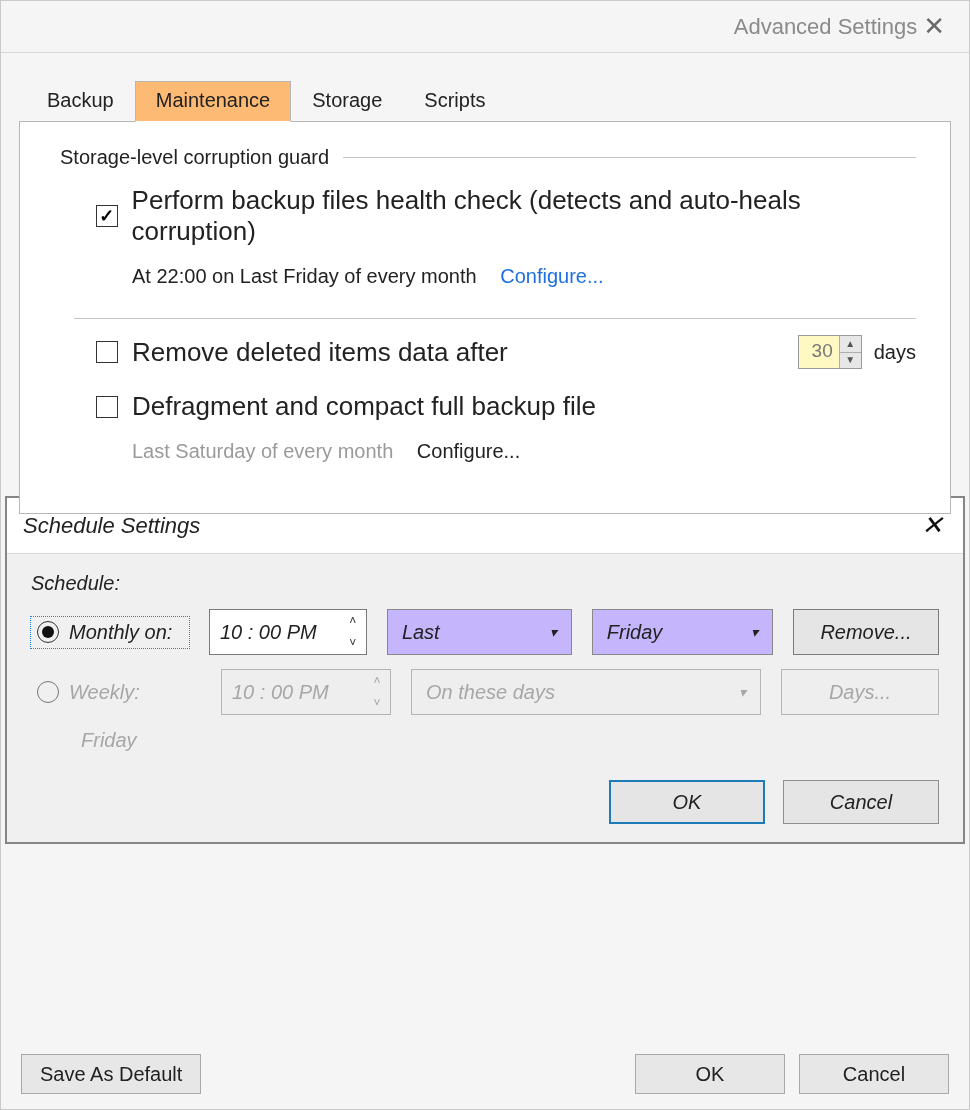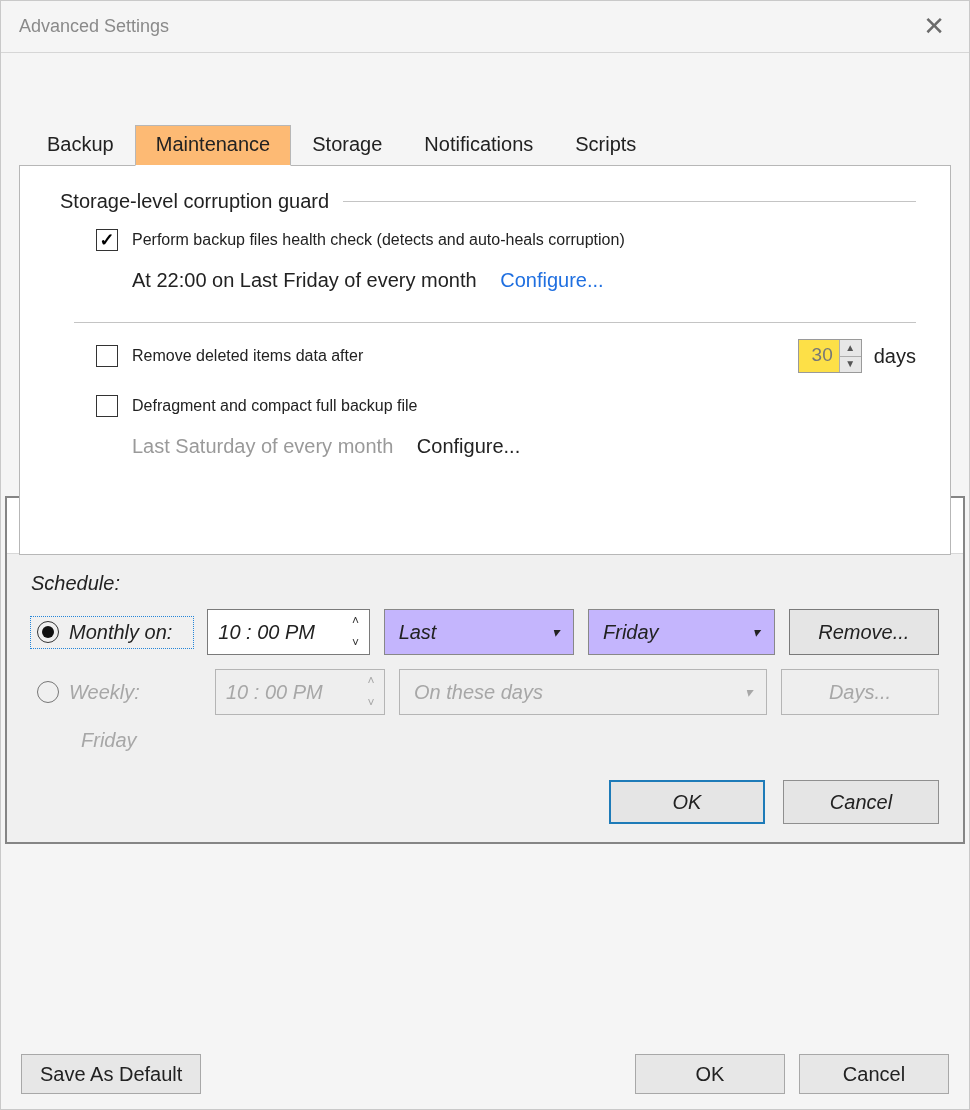--- a/index.html
+++ b/index.html
@@ -16,37 +16,36 @@
     background: #f5f5f5;
     border: 1px solid #c9c9c9;
   }
   .titlebar {
     height: 52px;
     display: flex; align-items: center;
     padding: 0 18px;
     border-bottom: 1px solid #d6d6d6;
     color: #8a8a8a;
   }
-  .titlebar .title { flex: 1; font-size: 18px; }
+  .titlebar .title { flex: 1; font-size: 22px; text-align: right; }
   .titlebar .close {
     font-size: 26px; color: #6b6b6b; cursor: default;
     padding: 0 6px;
   }
   .content {
     position: relative;
     padding: 28px 18px 10px 18px;
     height: calc(100% - 52px - 70px);
   }
   
   .tabs {
     display: flex;
     padding-left: 7px;
     position: relative;
     z-index: 2;
-    margin-top: 44px;
   }
   .tab {
     padding: 7px 20px 9px 20px;
     font-size: 20px;
     border: 1px solid transparent;
     border-bottom: none;
     cursor: default;
   }
   .tab.active {
     background: #fdba74;
@@ -83,32 +82,32 @@
     width: 22px; height: 22px;
     border: 1.5px solid #333;
     margin-right: 14px;
     display: inline-flex; align-items: center; justify-content: center;
     font-size: 18px;
     line-height: 1;
   }
   .chk.checked::after {
     content: "✓"; color: #000; font-weight: 600;
   }
-  .txt { font-size: 16px; }
+  .txt { font-size: 26px; }
   .subrow {
     margin-left: 72px;
     margin-top: 18px;
     font-size: 20px;
   }
   .link { color: #1f6fe0; margin-left: 18px; }
   .disabled, .muted { color: #9a9a9a; }
   
   .spin {
     display: inline-flex; align-items: stretch;
-    border: 1px solid #9a9a9a; background: #fde047;
+    border: 1px solid #9a9a9a; background: #fef9c3;
     height: 34px; margin-left: auto;
   }
   .spin .val {
     width: 40px; text-align: right; padding: 4px 6px 4px 4px;
     color: #777;
   }
   .spin .btns {
     display: flex; flex-direction: column;
     border-left: 1px solid #adadad;
     width: 22px;
@@ -155,21 +154,21 @@
     border-bottom: 1px solid #d8d8d8;
   }
   .dialog .d-title span.t { font-size: 22px; flex:1; }
   .dialog .d-title .x {
     font-size: 26px; font-weight: 500; color: #111;
     cursor: default; padding: 0 4px;
   }
   .dialog .d-body { padding: 18px 24px 0 24px; }
   .sched-label { font-size: 20px; margin-bottom: 14px; }
   .sched-row {
-    display: flex; align-items: center; gap: 14px;
+    display: flex; align-items: center; gap: 20px;
     margin-bottom: 14px;
   }
   .radio {
     width: 22px; height: 22px; border: 1.6px solid #333; border-radius: 50%;
     display: inline-flex; align-items:center; justify-content:center;
   }
   .radio.on::after { content:""; width:12px;height:12px;background:#111;border-radius:50%; }
   .radio.off { border-color:#777; }
   .radio-wrap {
     display:flex;align-items:center;gap:10px;
@@ -243,21 +242,20 @@
     <span class="title">Advanced Settings</span>
     <span class="close">✕</span>
   </div>
 
   <div class="content">
 
     <div class="tabs">
       <div class="tab">Backup</div>
       <div class="tab active">Maintenance</div>
       <div class="tab">Storage</div>
-      <div class="tab">Notifications</div>
       <div class="tab">Scripts</div>
     </div>
 
     <div class="tabbody">
 
       <div class="group">
         <div class="group-head">
           <span>Storage-level corruption guard</span>
           <span class="line"></span>
         </div>

